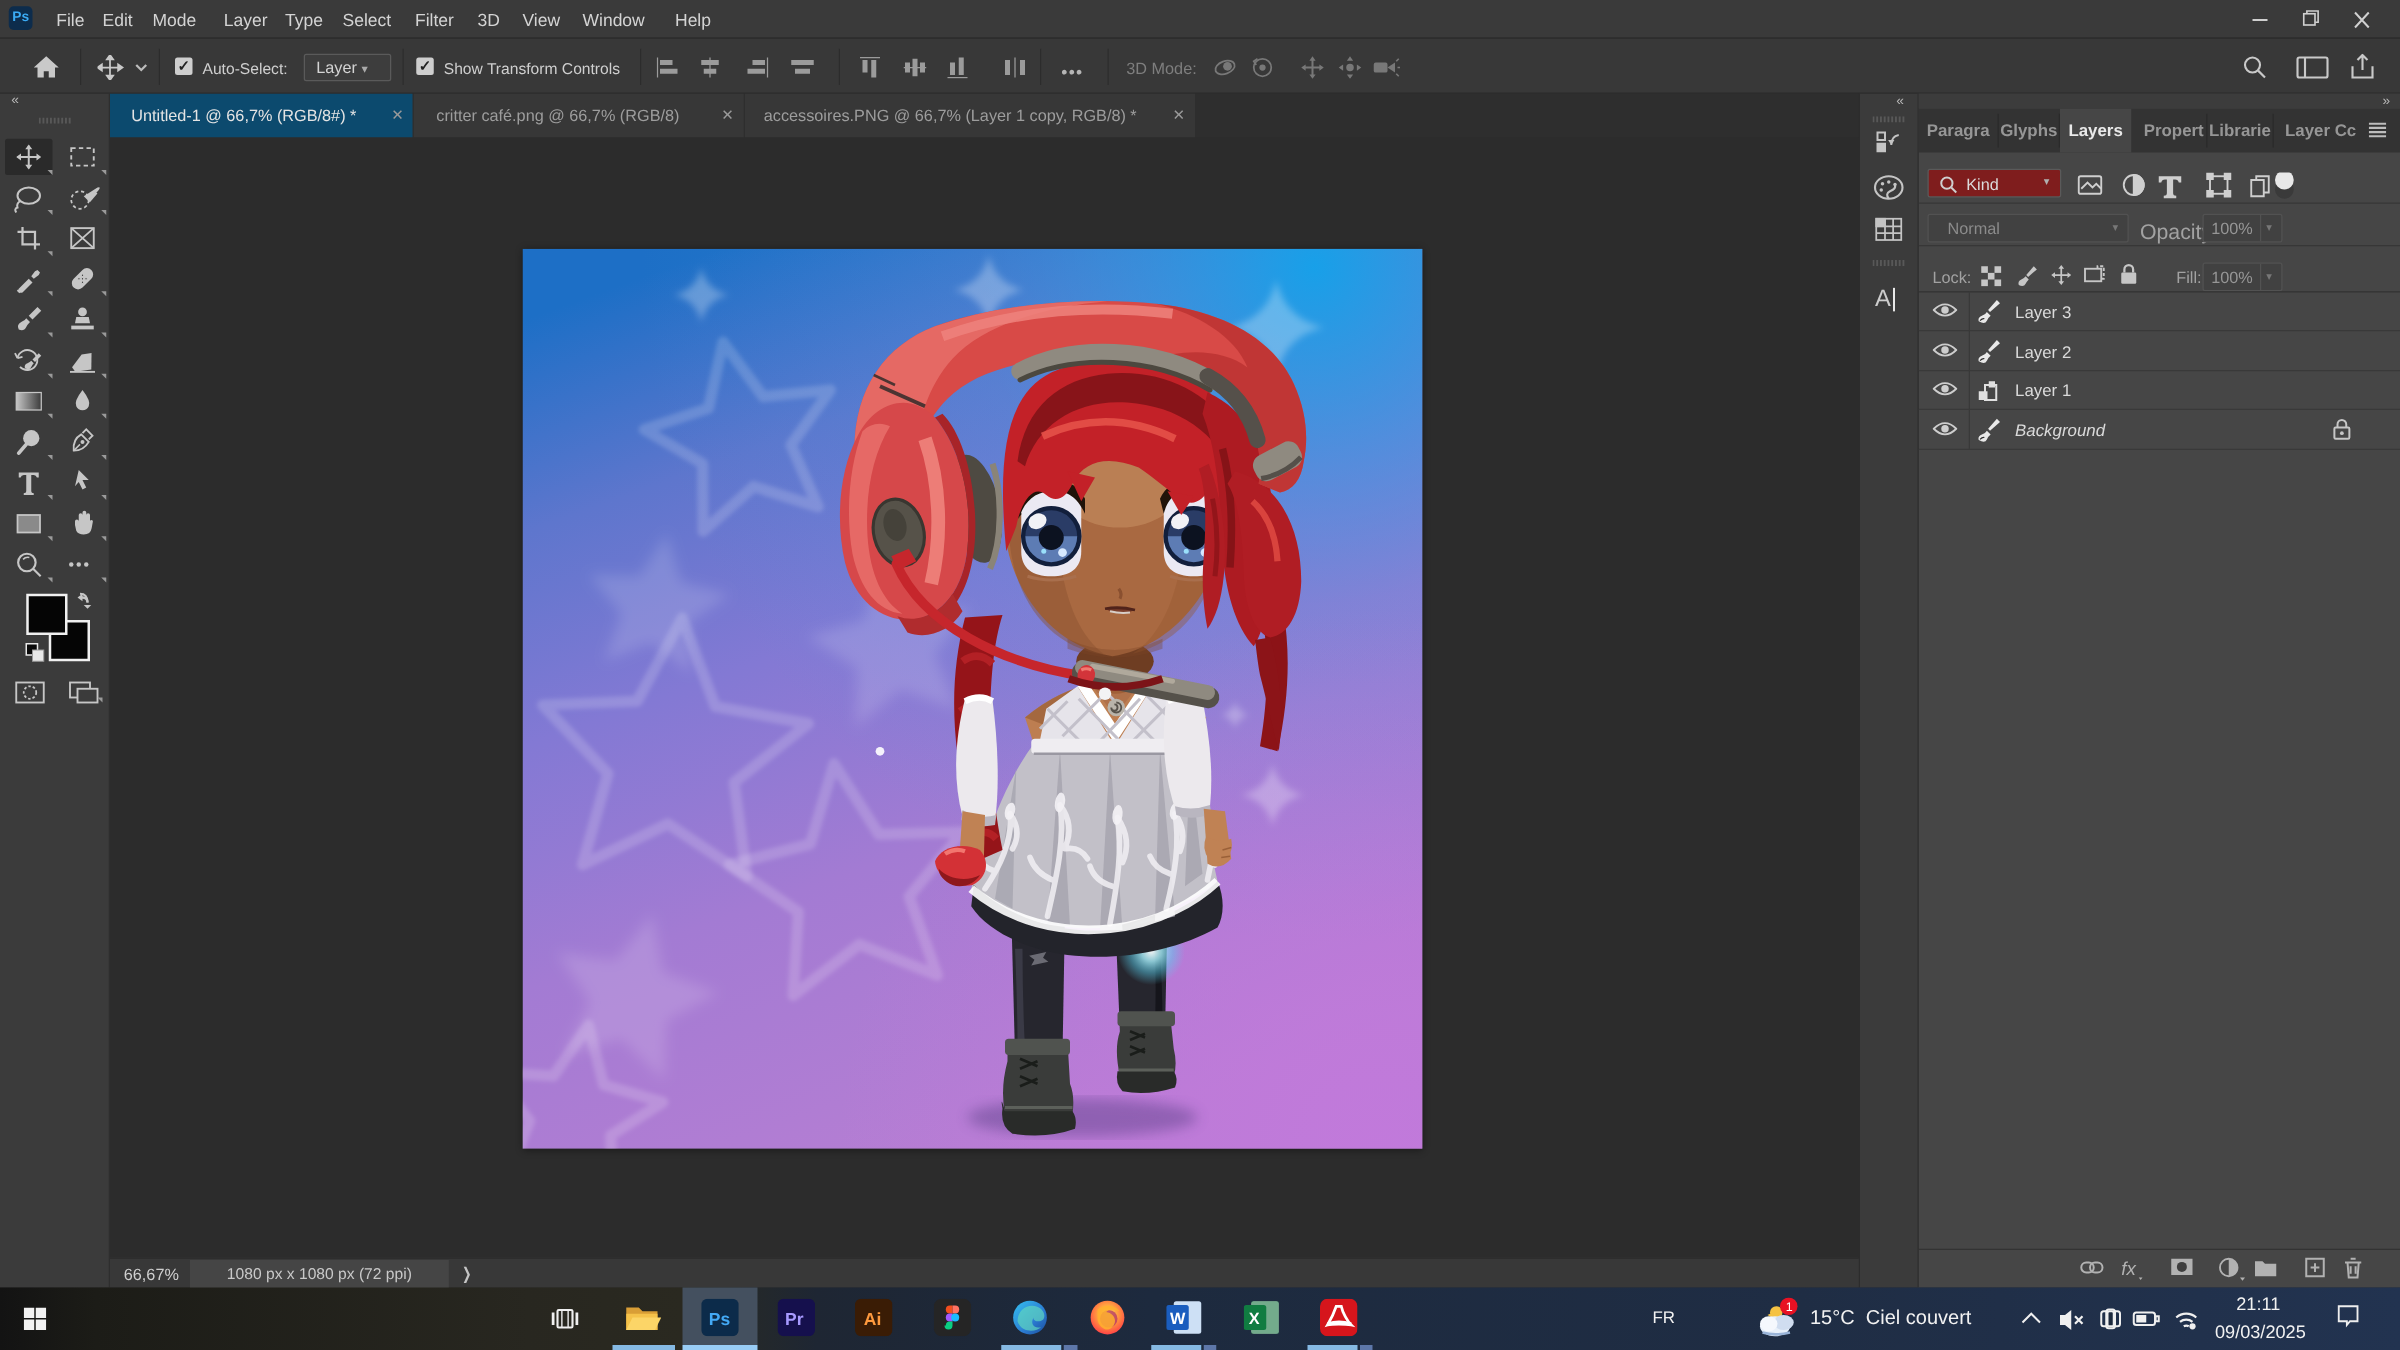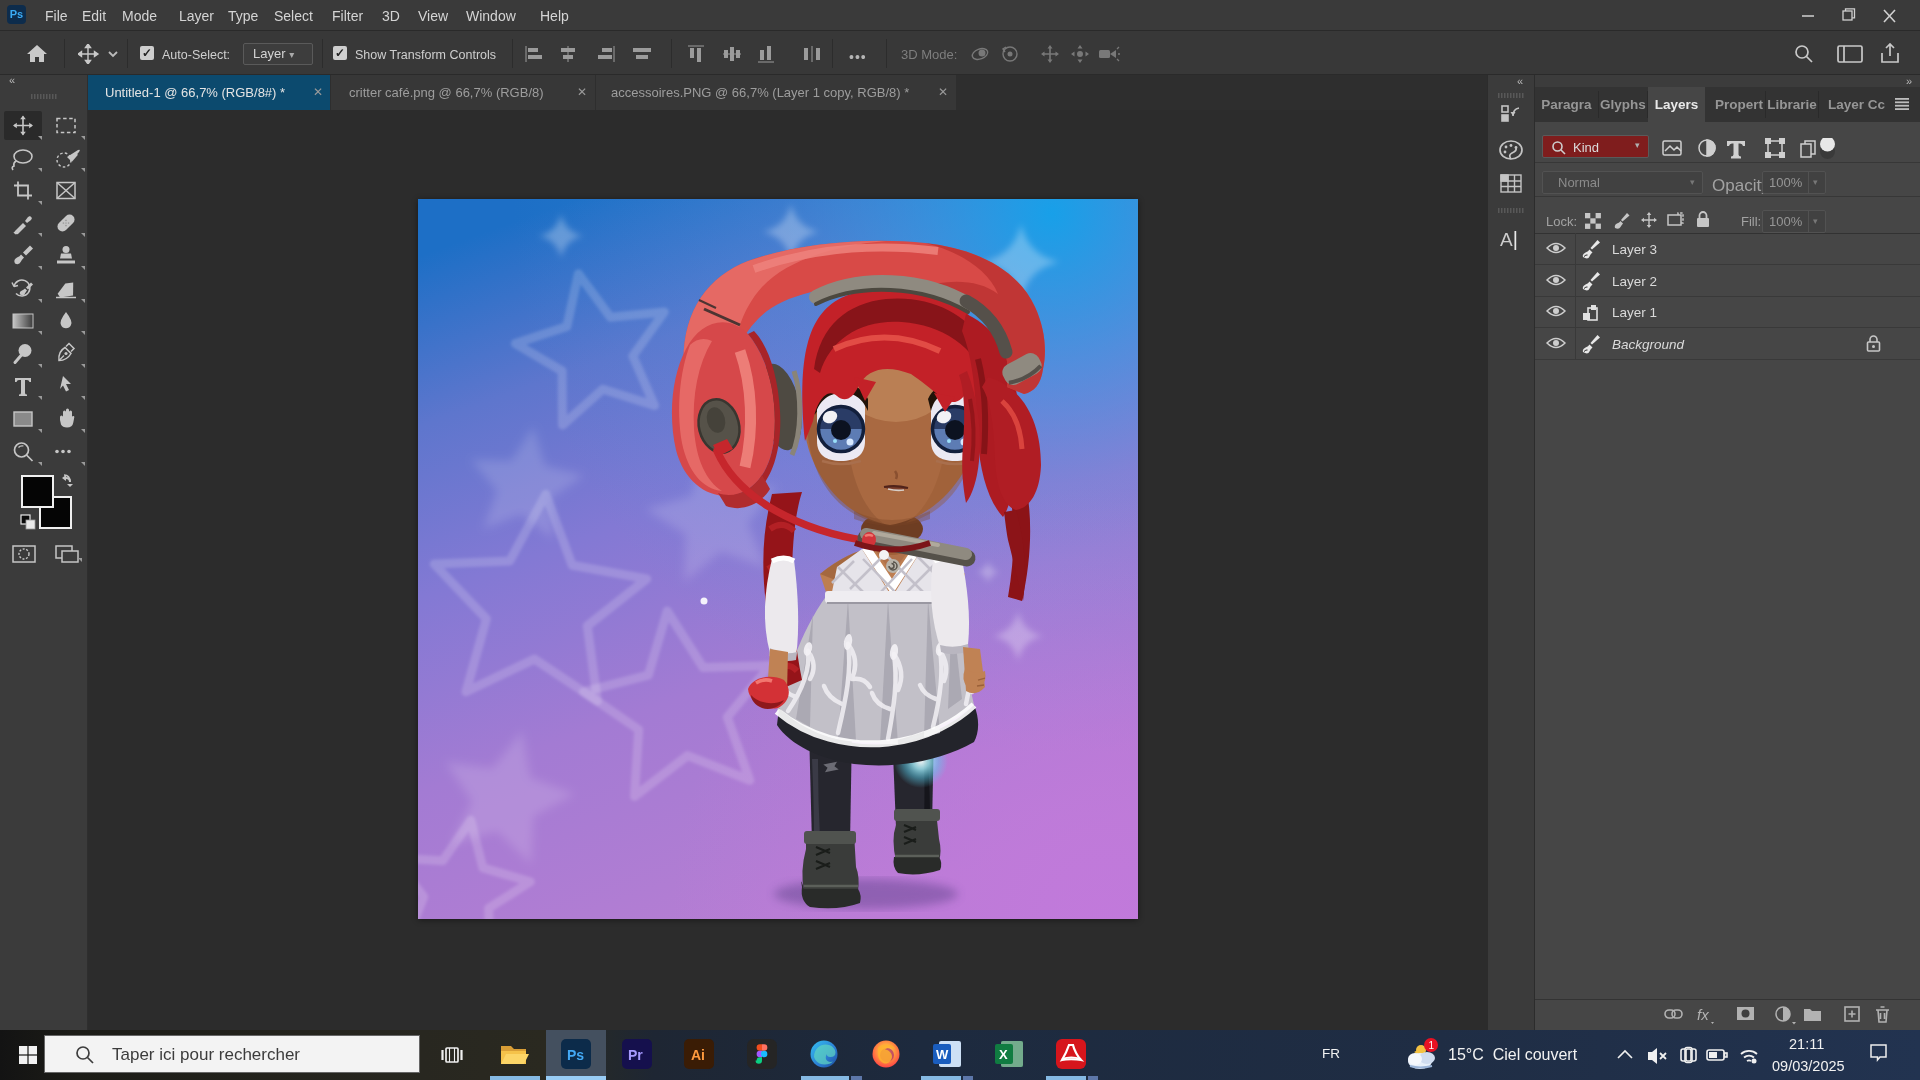--- a/index.html
+++ b/index.html
@@ -631,20 +631,25 @@
   <path d="M447 337 q4 -2 8 0" stroke="#f07a72" stroke-width="2.5" fill="none"></path>
 
   <path d="M437 344 Q474 357 512 344" stroke="#7c1418" stroke-width="6" fill="none"></path>
   <circle cx="466" cy="356" r="5" fill="#f3f3f5"></circle>
   <circle cx="475" cy="367" r="7" fill="#b9b4aa"></circle>
   <path d="M475 363 a4 4 0 1 1 -4 4 a2.5 2.5 0 1 0 2.5 -2.5" stroke="#57524a" stroke-width="1.5" fill="none"></path>
 
   <path d="M549 172 C560 200 564 235 561 262 C559 282 554 296 548 304 C545 288 543 270 545 246 C547 220 547 192 541 176 Z" fill="#b01d24"></path>
   <path d="M552 200 q6 30 2 62" stroke="#8c1418" stroke-width="4" fill="none" opacity="0.8"></path>
 </svg>
+<div id="statusbar" class="abs">
+  <div class="abs" style="left:11px;top:5px;color:#cfcfcf;font-size:13px">66,67%</div>
+  <div id="szbox" class="abs">1080 px x 1080 px (72 ppi)</div>
+  <div class="abs" style="left:280px;top:4px;color:#c4c4c4;font-size:13px;font-weight:normal;transform:scaleX(0.7)">❯</div>
+</div>
 
 <div id="iconstrip" class="abs">
   <div class="abs" style="left:29px;top:0px;color:#b9b9b9;font-size:11px;letter-spacing:-2px">«</div>
   <svg class="abs" style="left:10px;top:18px" width="26" height="5">
         <g fill="#585858">
           <rect width="1.5" height="5" x="0"></rect>
           <rect width="1.5" height="5" x="3"></rect>
           <rect width="1.5" height="5" x="6"></rect>
           <rect width="1.5" height="5" x="9"></rect>
           <rect width="1.5" height="5" x="12"></rect>
@@ -893,27 +898,20 @@
 
 <div id="taskbar" class="abs">
   <svg class="abs" style="left:19px;top:16px" width="18" height="18" viewBox="0 0 18 18">
     <g fill="#f2f2f2">
           <rect x="0" y="0" width="8.4" height="8.4"></rect>
           <rect x="9.6" y="0" width="8.4" height="8.4"></rect>
           <rect x="0" y="9.6" width="8.4" height="8.4"></rect>
           <rect x="9.6" y="9.6" width="8.4" height="8.4"></rect>
         </g>
   </svg>
-  <div id="searchbox" class="abs">
-    <svg class="abs" style="left:30px;top:9px" width="20" height="20" viewBox="0 0 20 20">
-      <circle cx="8" cy="8" r="6" fill="none" stroke="#3d3d3d" stroke-width="1.7"></circle>
-      <path d="M12.5 12.5 L18 18" stroke="#3d3d3d" stroke-width="1.7"></path>
-    </svg>
-    <span style="margin-left:67px">Taper ici pour rechercher</span>
-  </div>
   <div id="taskicons">
 
     <svg class="abs" style="left:440px;top:14px" width="24" height="22" viewBox="0 0 24 22">
       <g fill="none" stroke="#f0f0f0" stroke-width="1.7">
         <rect x="6" y="4" width="12" height="14" rx="1"></rect>
         <path d="M2.5 6 v10 M21.5 6 v10" stroke-width="2.2"></path>
         <path d="M9.5 4 v14 M14.5 4 v14" stroke-width="1.1"></path>
       </g>
     </svg>
 

